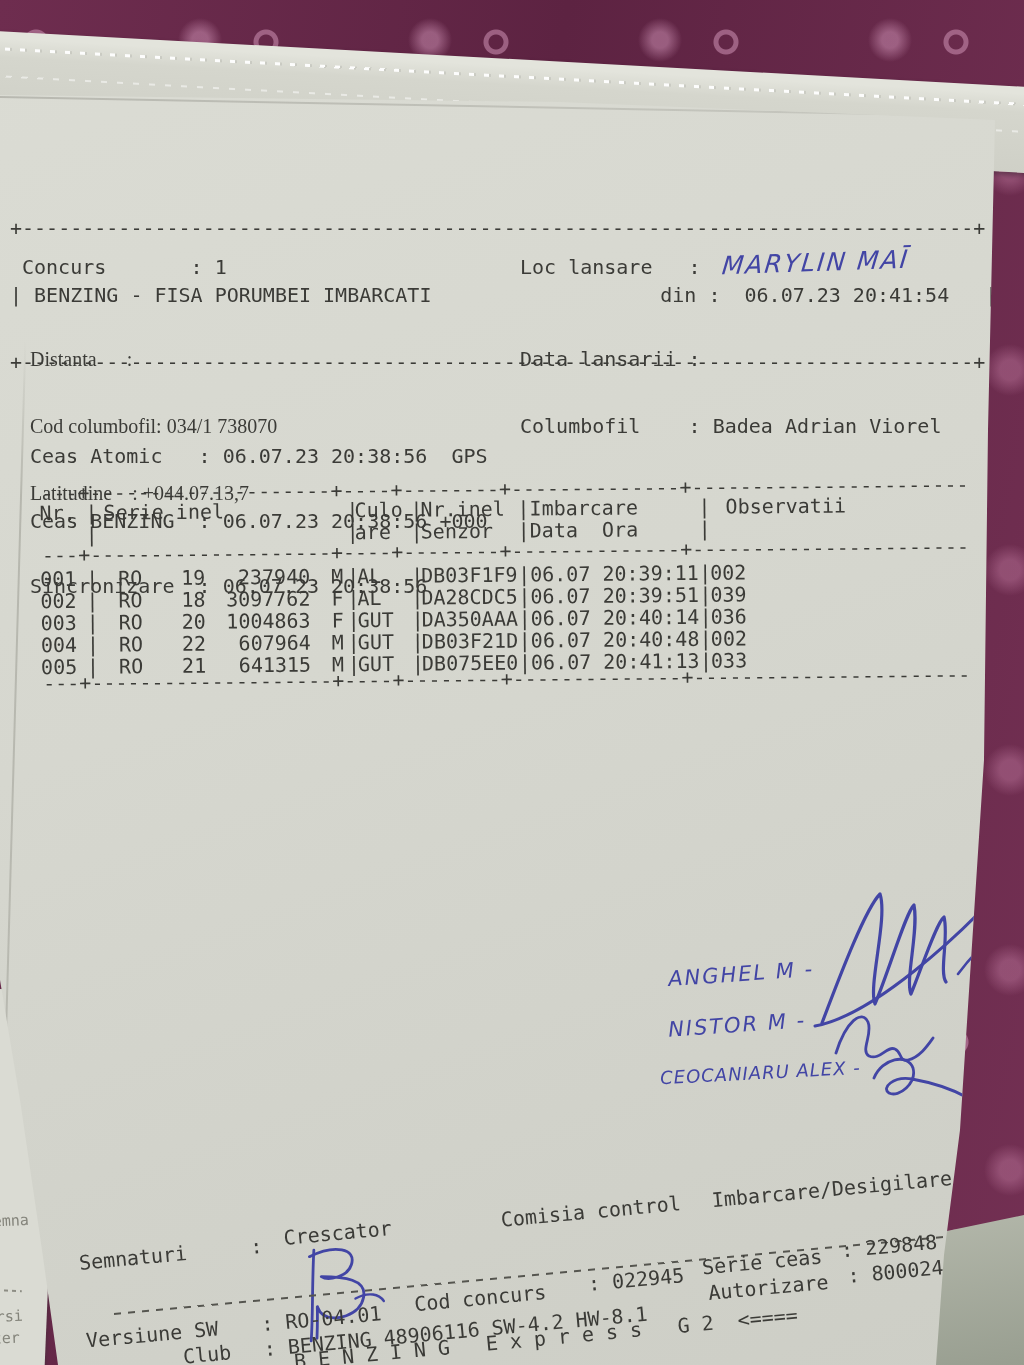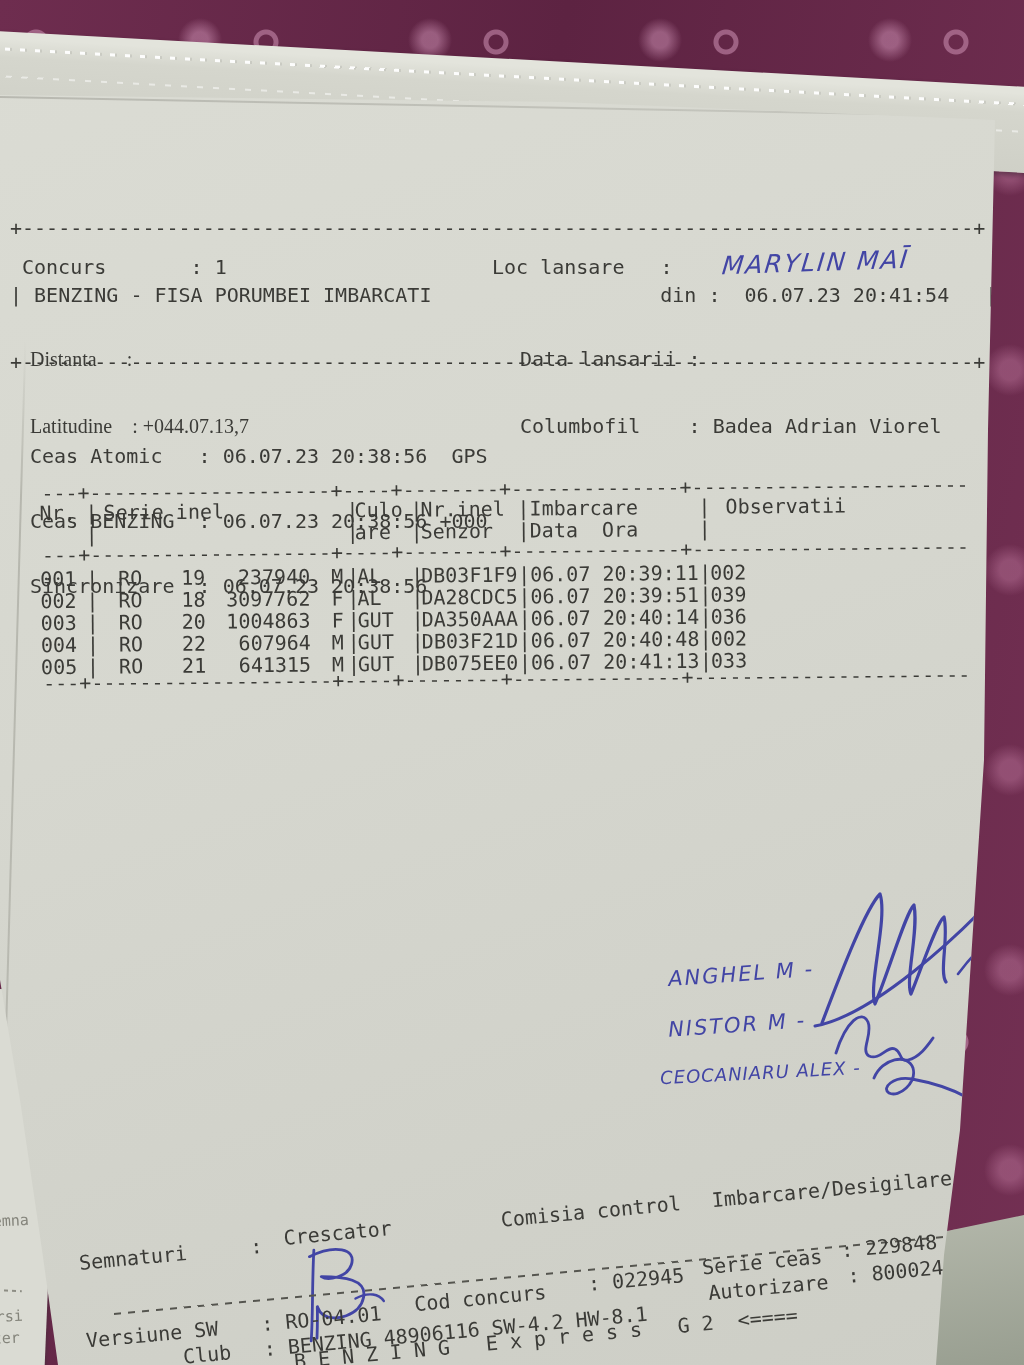--- a/index.html
+++ b/index.html
@@ -96,24 +96,25 @@
     <div class="sheet-top-line"></div>
     <div class="crease"></div>
 
     <div class="mono" style="left:10px;top:172px;">
       <div>+-------------------------------------------------------------------------------+</div>
       <div>| BENZING - FISA PORUMBEI IMBARCATI                   din :  06.07.23 20:41:54   |</div>
       <div>+-------------------------------------------------------------------------------+</div>
     </div>
 
     <div class="mono" style="left:22px;top:256px;">Concurs       : 1</div>
-    <div class="mono" style="left:492px;top:256px;">Loc lansare   :</div>
+    <div class="mono" style="left:520px;top:256px;">Loc lansare   :</div>
 
     <div class="mono lines" style="left:30px;top:303px;font-family:Liberation Serif, serif;">
       <div>Distanta      :</div>
+      <div>Cod columbofil: 034/1 738070</div>
       <div>Latitudine    : +044.07.13,7</div>
     </div>
     <div class="mono lines" style="left:520px;top:303px;">
       <div>Data lansarii :</div>
       <div>Columbofil    : Badea Adrian Viorel</div>
     </div>
 
     <div class="mono lines" style="left:30px;top:403px;line-height:21.6px;">
       <div>Ceas Atomic   : 06.07.23 20:38:56  GPS</div>
       <div>Ceas BENZING  : 06.07.23 20:38:56 +000</div>

